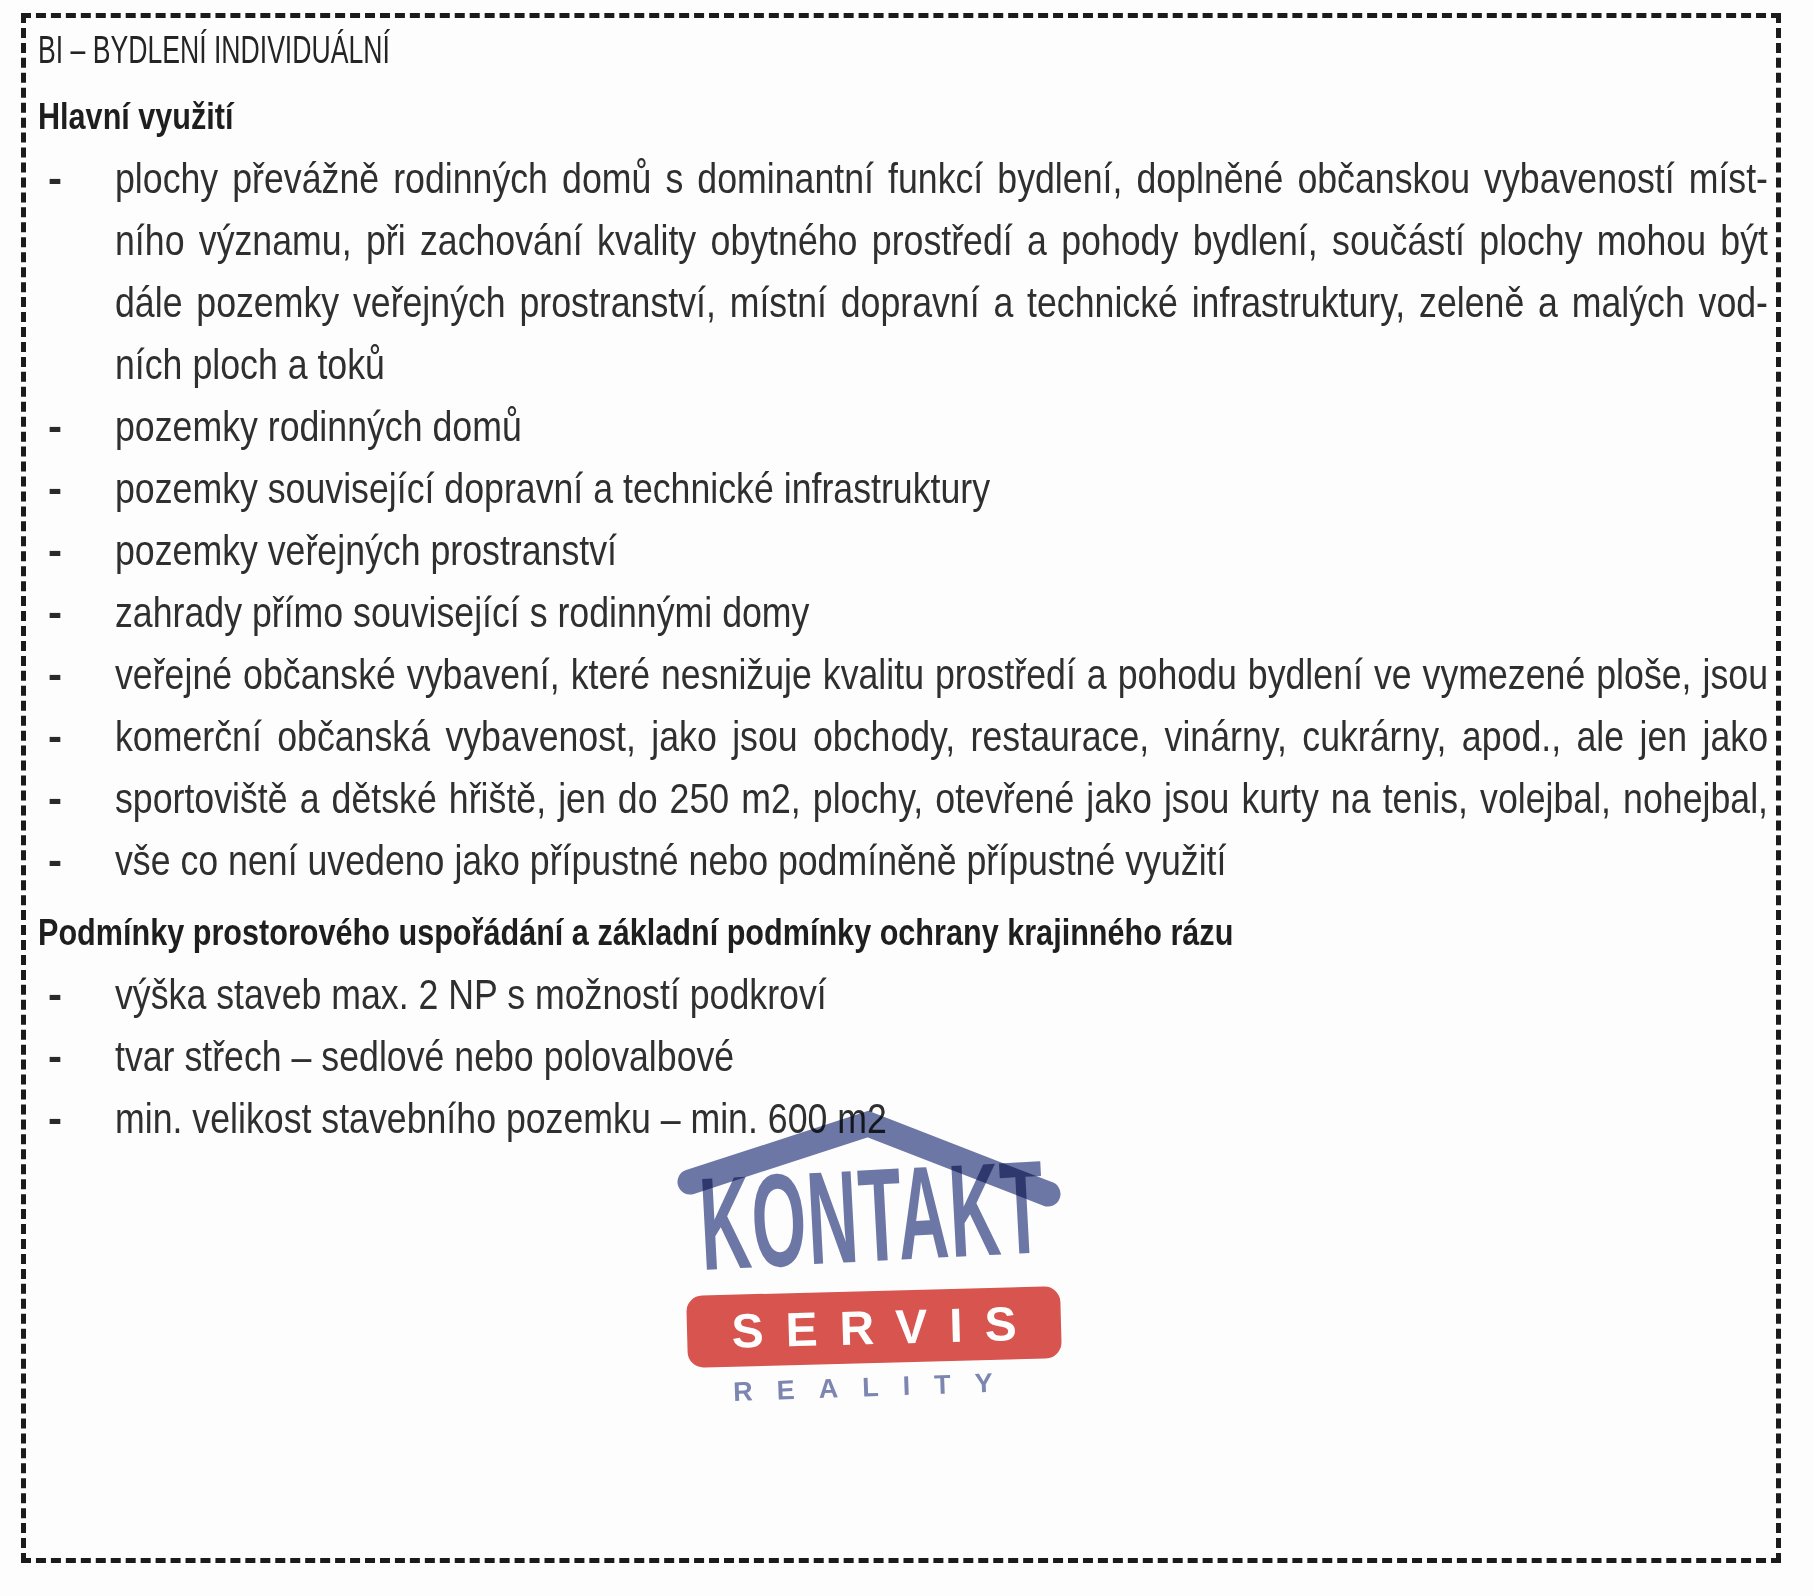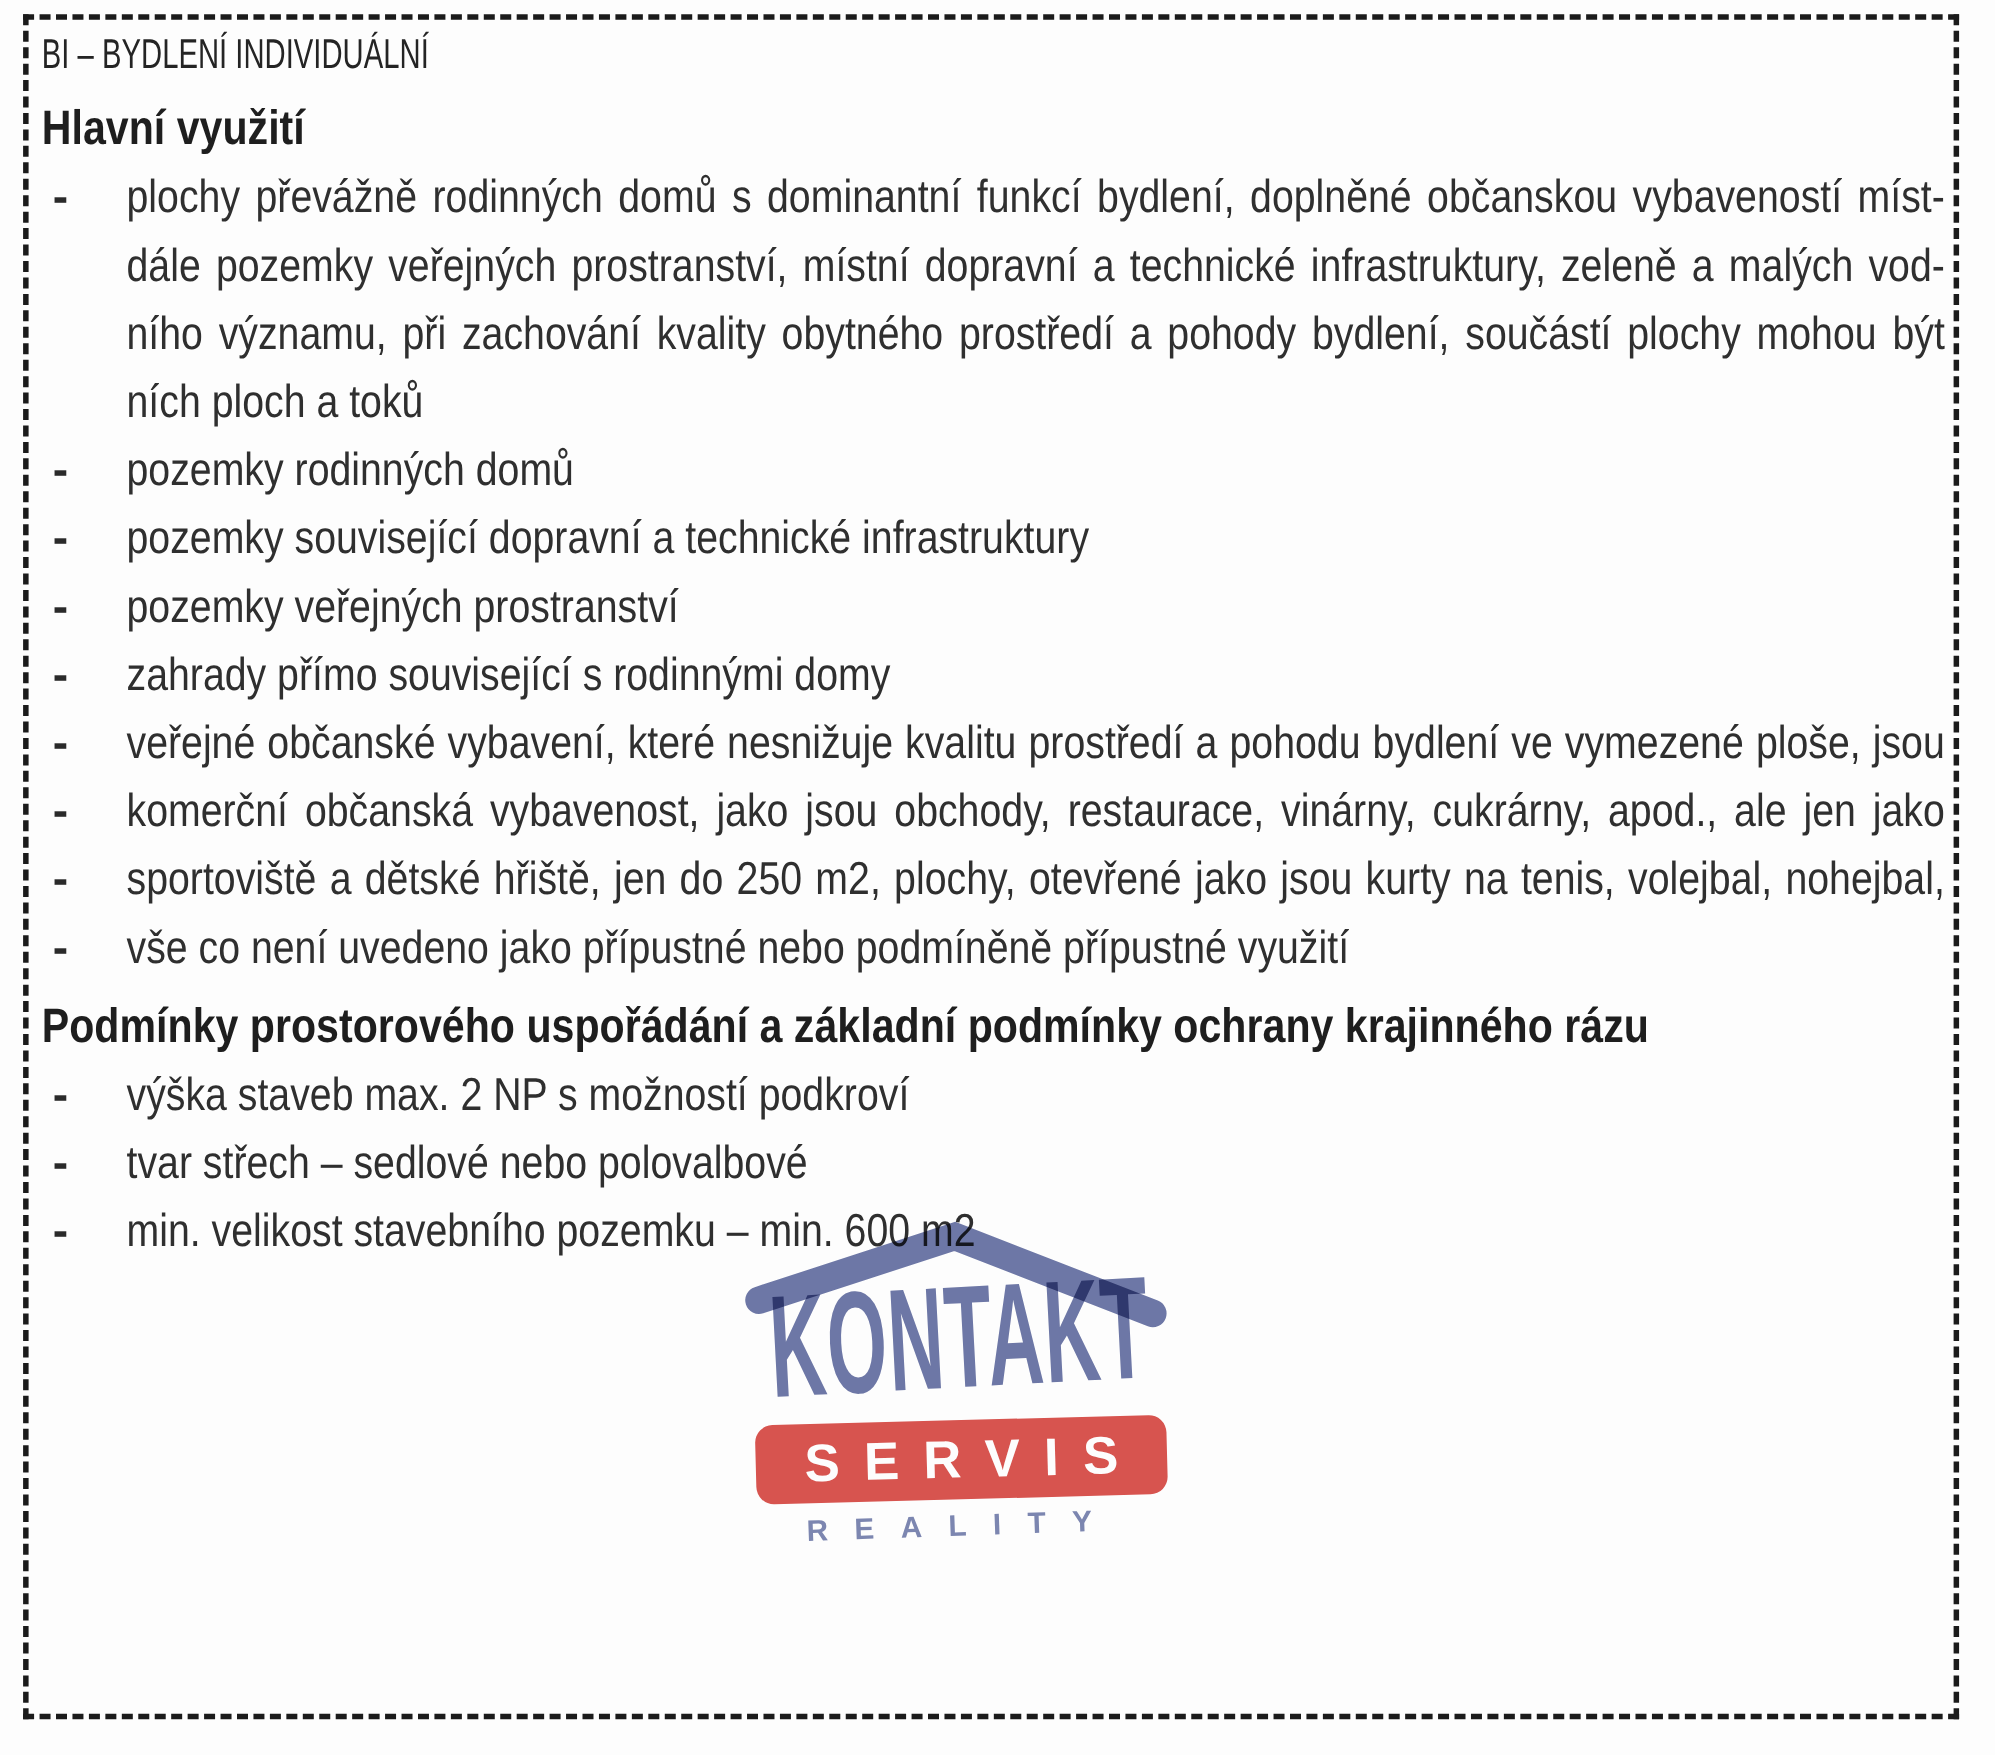--- a/index.html
+++ b/index.html
@@ -3,21 +3,21 @@
 <meta charset="utf-8">
 <style>
   html,body{margin:0;padding:0;background:#ffffff;}
   body{width:1814px;height:1596px;position:relative;overflow:hidden;
        font-family:"Liberation Sans", sans-serif;color:#2f2f2f;}
   .page{position:absolute;inset:0;background:#fdfdfd;}
   .border-box{position:absolute;left:21px;top:13px;width:1760px;height:1550px;
        border:5px dashed #1b1b1b;background:transparent;box-sizing:border-box;
        padding:6px 0 0 12px;}
   .title{font-size:38px;line-height:52px;font-weight:400;color:#242424;white-space:nowrap;}
-  .heading{font-size:44px;line-height:62px;font-weight:700;color:#1e1e1e;
+  .heading{font-size:36px;line-height:62px;font-weight:700;color:#1e1e1e;
        margin-top:10px;white-space:nowrap;}
   .bline{position:relative;line-height:62px;font-size:42px;white-space:nowrap;
        padding-left:77px;}
   .bline .marker{position:absolute;left:10px;top:0;font-weight:700;color:#2a2a2a;}
   .tl{display:inline-block;white-space:nowrap;transform-origin:0 70%;}
   
   .wm-roof{position:absolute;left:676px;top:1108px;mix-blend-mode:multiply;}
   .wm-kontakt{position:absolute;left:700px;top:1176px;height:98px;line-height:98px;
        font-size:132px;font-weight:700;letter-spacing:2px;color:#6e78a7;
        white-space:nowrap;transform-origin:0 50%;mix-blend-mode:multiply;}
@@ -33,22 +33,22 @@
 </head>
 <body>
 
 <div class="page">
 
   <div class="border-box">
     <div class="title"><span class="tl" style="transform: scaleX(0.7);">BI – BYDLENÍ INDIVIDUÁLNÍ</span></div>
     <div id="sections">
         <div class="heading"><span class="tl" style="transform: scaleX(0.85);">Hlavní využití</span></div>
         <div class="bline"><span class="marker">-</span><span class="tl" style="word-spacing: 4.87241px; transform: scaleX(0.85);">plochy převážně rodinných domů s dominantní funkcí bydlení, doplněné občanskou vybaveností míst-</span></div>
+        <div class="bline"><span class="tl" style="word-spacing: 5.20093px; transform: scaleX(0.85);">ního významu, při zachování kvality obytného prostředí a pohody bydlení, součástí plochy mohou být</span></div>
         <div class="bline"><span class="tl" style="word-spacing: 4.55362px; transform: scaleX(0.85);">dále pozemky veřejných prostranství, místní dopravní a technické infrastruktury, zeleně a malých vod-</span></div>
-        <div class="bline"><span class="tl" style="word-spacing: 5.20093px; transform: scaleX(0.85);">ního významu, při zachování kvality obytného prostředí a pohody bydlení, součástí plochy mohou být</span></div>
         <div class="bline"><span class="tl" style="transform: scaleX(0.85);">ních ploch a toků</span></div>
         <div class="bline"><span class="marker">-</span><span class="tl" style="transform: scaleX(0.85);">pozemky rodinných domů</span></div>
         <div class="bline"><span class="marker">-</span><span class="tl" style="transform: scaleX(0.85);">pozemky související dopravní a technické infrastruktury</span></div>
         <div class="bline"><span class="marker">-</span><span class="tl" style="transform: scaleX(0.85);">pozemky veřejných prostranství</span></div>
         <div class="bline"><span class="marker">-</span><span class="tl" style="transform: scaleX(0.85);">zahrady přímo související s rodinnými domy</span></div>
         <div class="bline"><span class="marker">-</span><span class="tl" style="word-spacing: 1.24781px; transform: scaleX(0.85);">veřejné občanské vybavení, které nesnižuje kvalitu prostředí a pohodu bydlení ve vymezené ploše, jsou</span></div>
         <div class="bline"><span class="marker">-</span><span class="tl" style="word-spacing: 6.4195px; transform: scaleX(0.85);">komerční občanská vybavenost, jako jsou obchody, restaurace, vinárny, cukrárny, apod., ale jen jako</span></div>
         <div class="bline"><span class="marker">-</span><span class="tl" style="word-spacing: 2.52361px; transform: scaleX(0.85);">sportoviště a dětské hřiště, jen do 250 m2, plochy, otevřené jako jsou kurty na tenis, volejbal, nohejbal,</span></div>
         <div class="bline"><span class="marker">-</span><span class="tl" style="transform: scaleX(0.85);">vše co není uvedeno jako přípustné nebo podmíněně přípustné využití</span></div>
         <div class="heading"><span class="tl" style="transform: scaleX(0.85);">Podmínky prostorového uspořádání a základní podmínky ochrany krajinného rázu</span></div>

